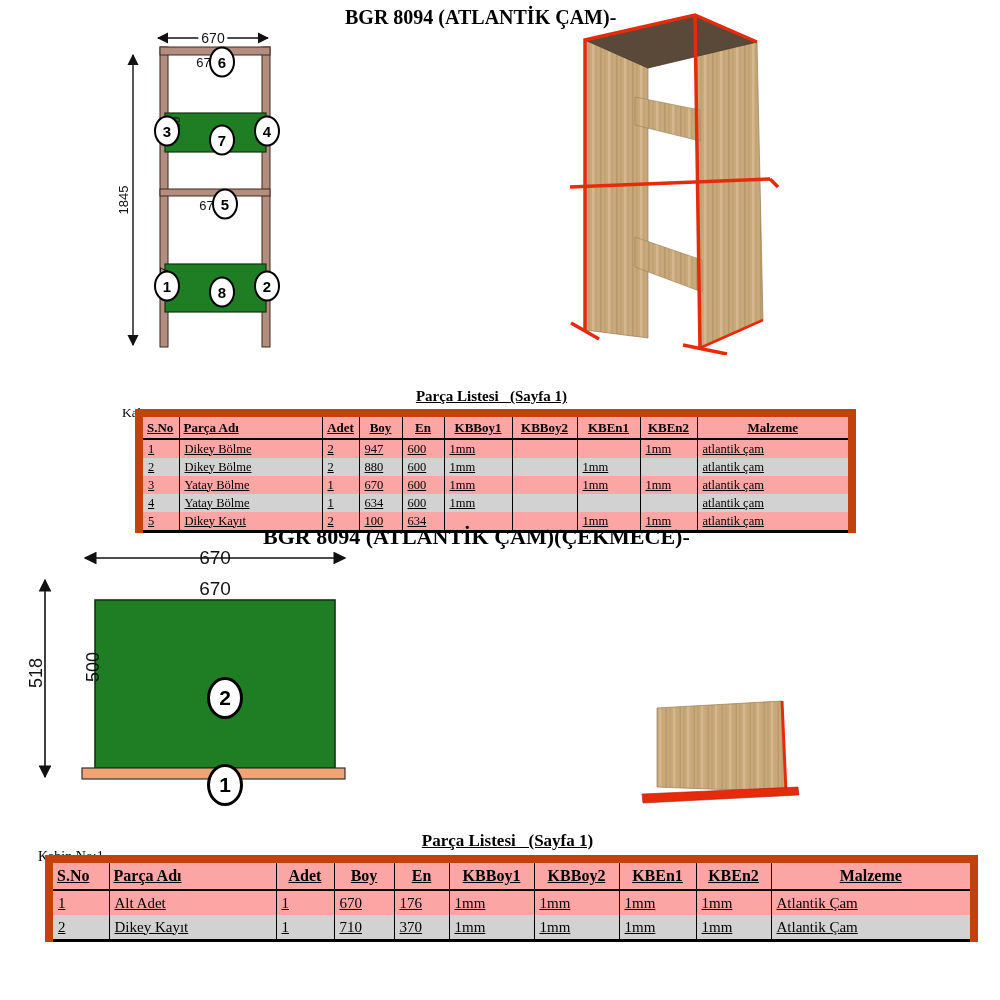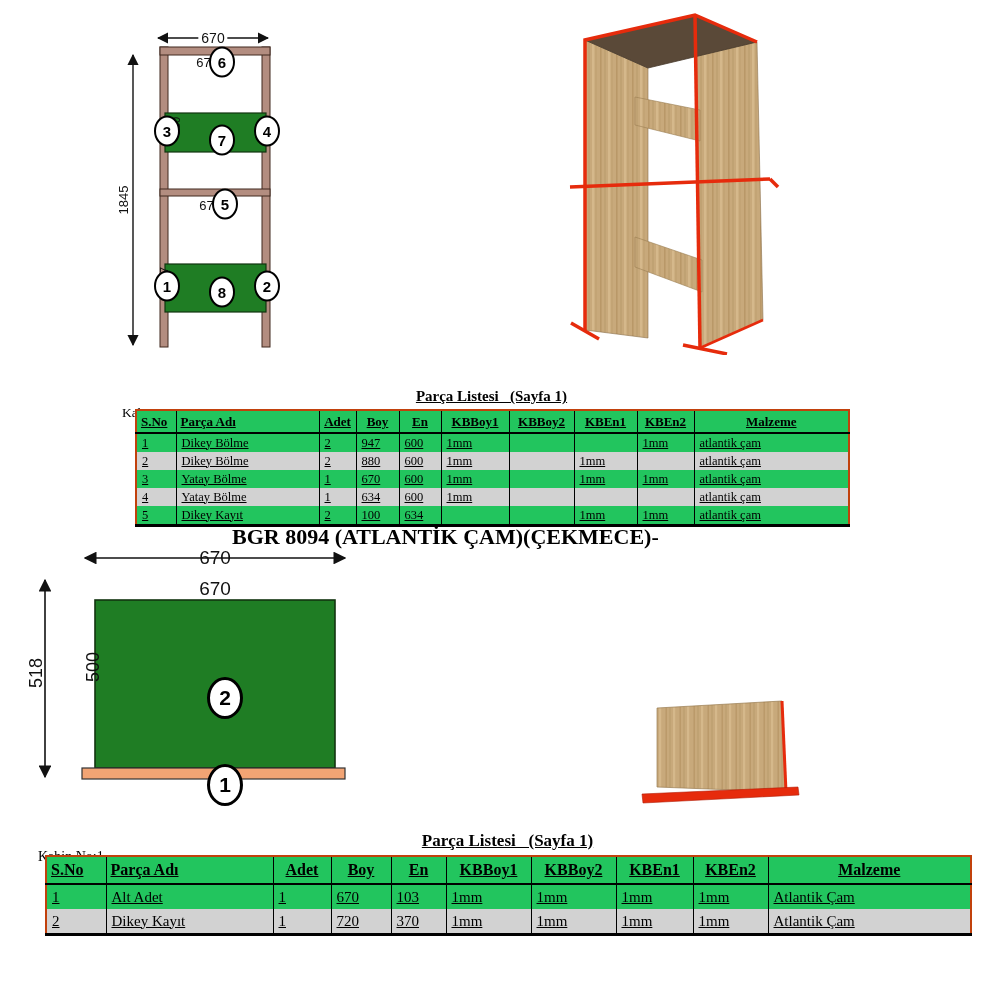--- a/index.html
+++ b/index.html
@@ -17,21 +17,21 @@
   .rot{position:absolute;transform:translate(-50%,-50%) rotate(-90deg);white-space:nowrap;}
   .circ{position:absolute;transform:translate(-50%,-50%);display:flex;align-items:center;justify-content:center;
         background:#fff;border:2.5px solid #000;border-radius:50%;
         font-family:"Liberation Sans","DejaVu Sans",sans-serif;font-weight:bold;}
   .c-sm{width:22px;height:27px;font-size:15px;}
   .c-lg{width:30px;height:36px;font-size:21px;border-width:3px;}
   .kabin{position:absolute;font-size:13.5px;white-space:nowrap;margin-top:46px;}
   
   .tblock{position:absolute;text-decoration:underline;}
   .ttitle{text-align:center;font-weight:bold;white-space:pre;margin:0 0 4px 0;}
-  .tblock table{border-collapse:collapse;table-layout:fixed;border:2px solid #c2410c;background:#22c55e;}
+  .tblock table{border-collapse:collapse;table-layout:fixed;border:8px solid #c2410c;background:#fca5a5;}
   .tblock th{border:1px solid #000;border-bottom:2.5px solid #000;font-weight:bold;
              padding:1px 2px;text-align:center;overflow:hidden;white-space:nowrap;}
   .tblock th:nth-child(1),.tblock th:nth-child(2){text-align:left;padding-left:4px;}
   .tblock td{border-left:1px solid #000;border-right:1px solid #000;padding:1px 5px;
              text-align:left;overflow:hidden;white-space:nowrap;}
   .tblock tr.alt{background:var(--row-shade);}
   .tblock table{border-bottom:3px solid #000;}
   #t1 .ttitle{font-size:15px;}
   #t1 table{font-size:12.5px;}
   #t1 th{height:19px;font-size:13px;}
@@ -40,20 +40,21 @@
   #t2 table{font-size:15px;}
   #t2 th{height:24px;font-size:16px;}
   #t2 td{height:22px;}
   svg{display:block;}
 </style>
 </head>
 <body>
 
 <div id="page">
 
+  <div class="big-title" style="left:345px;top:6px;font-size:20px;">BGR 8094 (ATLANTİK ÇAM)-</div>
 
   <div class="abs" style="left:110px;top:28px;width:190px;height:360px;">
     <svg width="190" height="360" viewBox="0 0 190 360">
       <defs>
         <marker id="ah1" viewBox="0 0 10 10" refX="9" refY="5" markerWidth="8" markerHeight="8" orient="auto-start-reverse">
             <path d="M0,0 L10,5 L0,10 Z" fill="#111"></path>
           </marker>
       </defs>
 
       <line x1="48" y1="10" x2="158" y2="10" stroke="#111" stroke-width="1.4" marker-start="url(#ah1)" marker-end="url(#ah1)"></line>
@@ -201,21 +202,21 @@
             <td></td>
             <td></td>
             <td>1mm</td>
             <td>1mm</td>
             <td>atlantik çam</td>
           </tr>
         </tbody>
       </table>
   </div>
 
-  <div class="big-title" style="left:232px;top:524px;font-size:22px;">BGR 8094 (ATLANTİK ÇAM)(ÇEKMECE)-</div>
+  <div class="big-title" style="left:263px;top:524px;font-size:22px;">BGR 8094 (ATLANTİK ÇAM)(ÇEKMECE)-</div>
 
   <div class="abs" style="left:30px;top:545px;width:330px;height:285px;">
     <svg width="330" height="285" viewBox="0 0 330 285">
       <defs>
         <marker id="ah2" viewBox="0 0 10 10" refX="9" refY="5" markerWidth="8" markerHeight="8" orient="auto-start-reverse">
             <path d="M0,0 L10,5 L0,10 Z" fill="#111"></path>
           </marker>
       </defs>
       <line x1="55" y1="13" x2="315" y2="13" stroke="#111" stroke-width="1.6" marker-start="url(#ah2)" marker-end="url(#ah2)"></line>
       <line x1="15" y1="35" x2="15" y2="232" stroke="#111" stroke-width="1.6" marker-start="url(#ah2)" marker-end="url(#ah2)"></line>
@@ -273,32 +274,32 @@
             <th>KBEn2</th>
             <th>Malzeme</th>
           </tr>
         </thead>
         <tbody>
           <tr>
             <td>1</td>
             <td>Alt Adet</td>
             <td>1</td>
             <td>670</td>
-            <td>103</td>
+            <td>176</td>
             <td>1mm</td>
             <td>1mm</td>
             <td>1mm</td>
             <td>1mm</td>
             <td>Atlantik Çam</td>
           </tr>
           <tr class="alt">
             <td>2</td>
             <td>Dikey Kayıt</td>
             <td>1</td>
-            <td>720</td>
+            <td>710</td>
             <td>370</td>
             <td>1mm</td>
             <td>1mm</td>
             <td>1mm</td>
             <td>1mm</td>
             <td>Atlantik Çam</td>
           </tr>
         </tbody>
       </table>
   </div>

